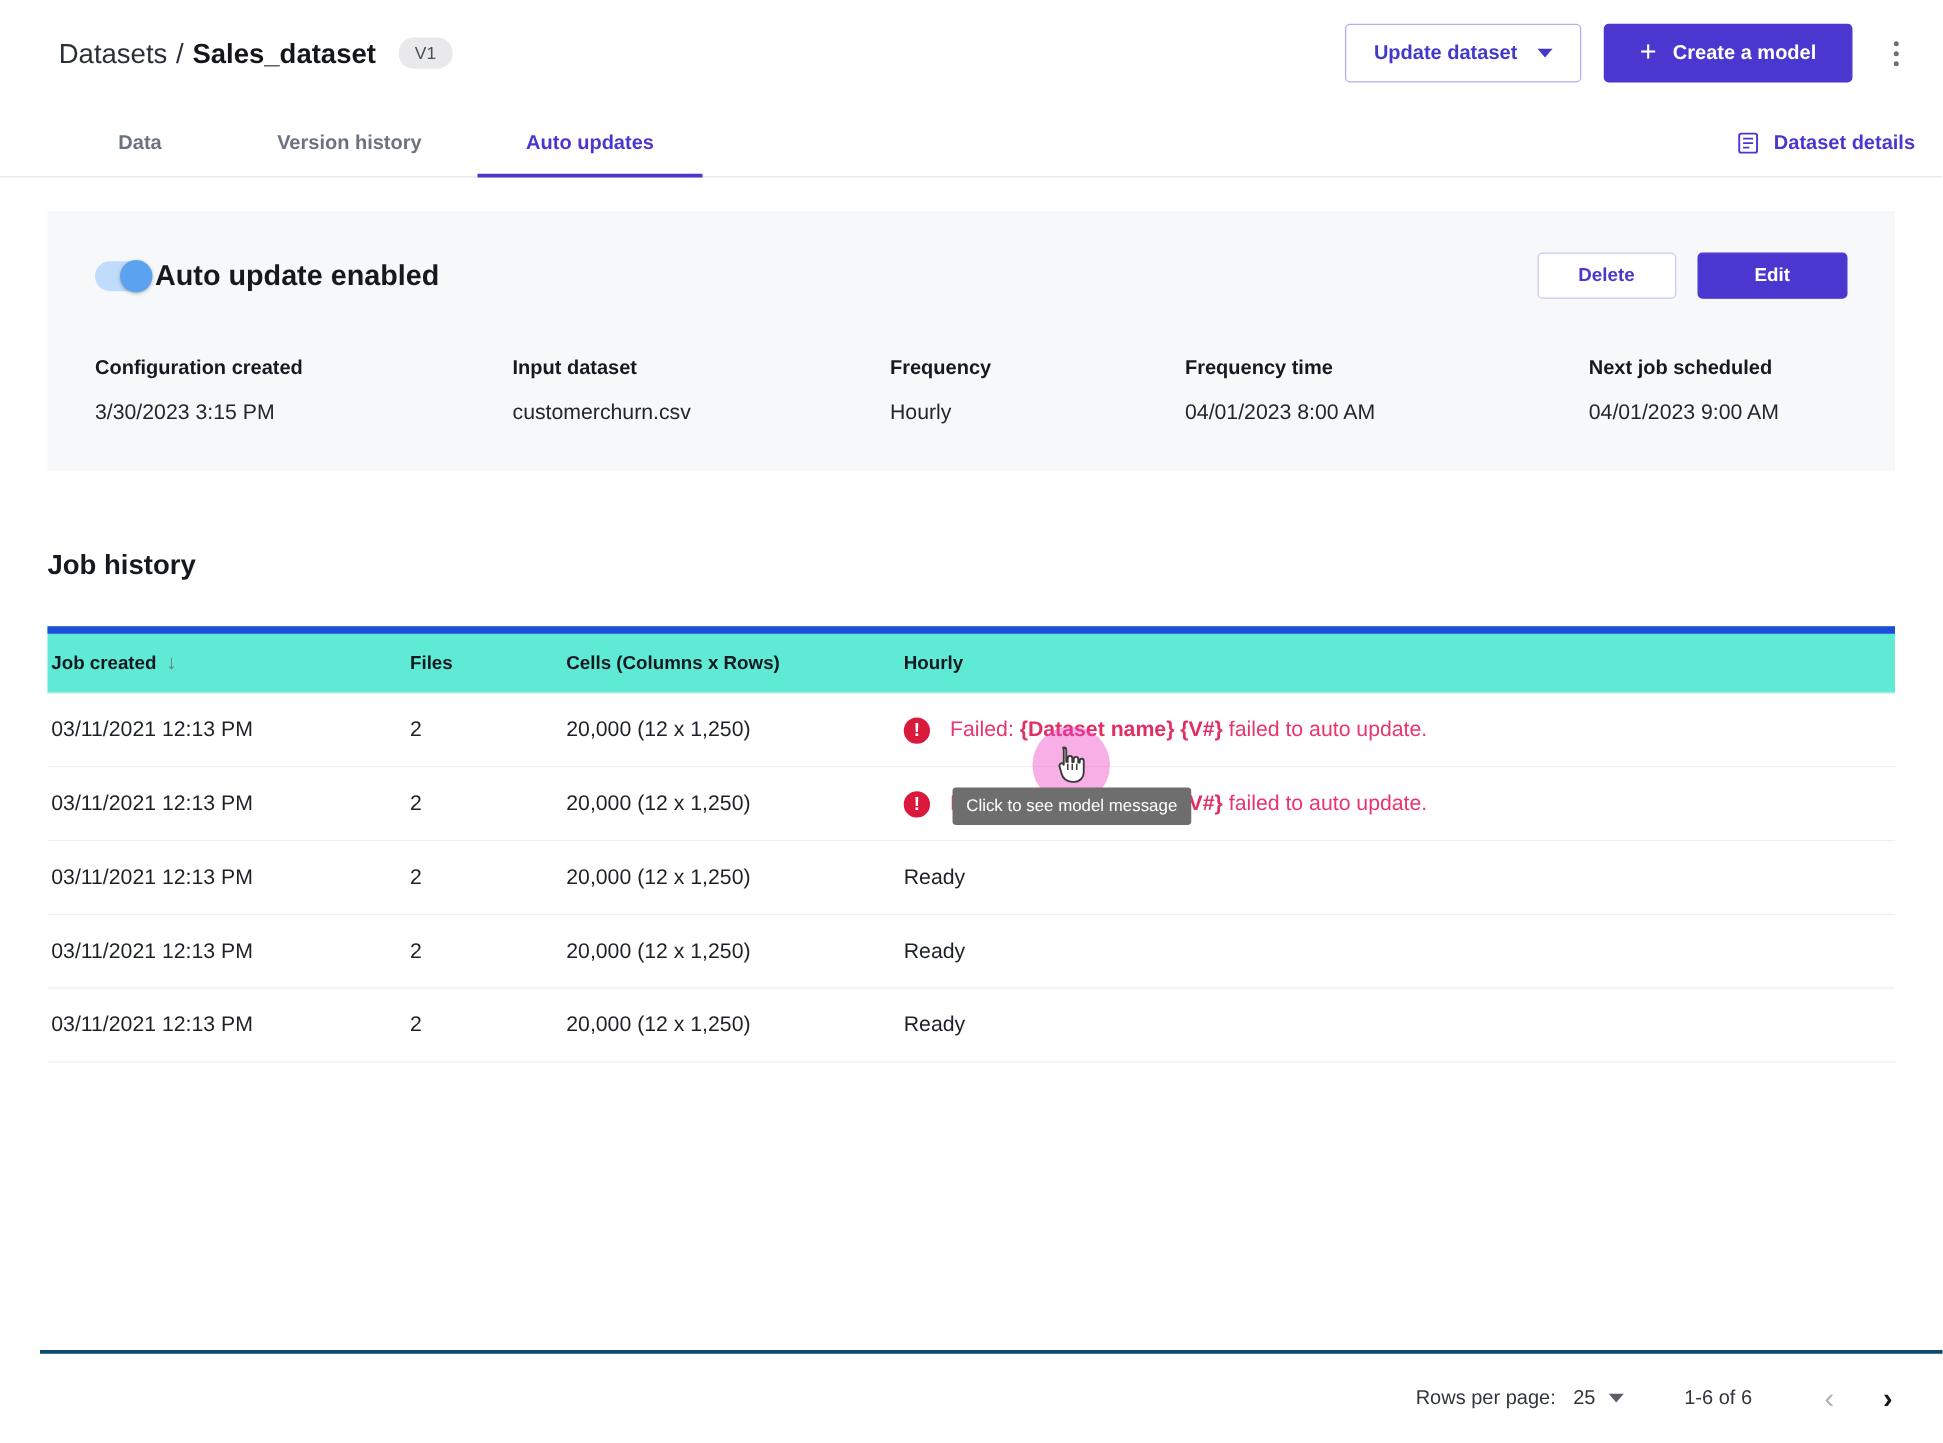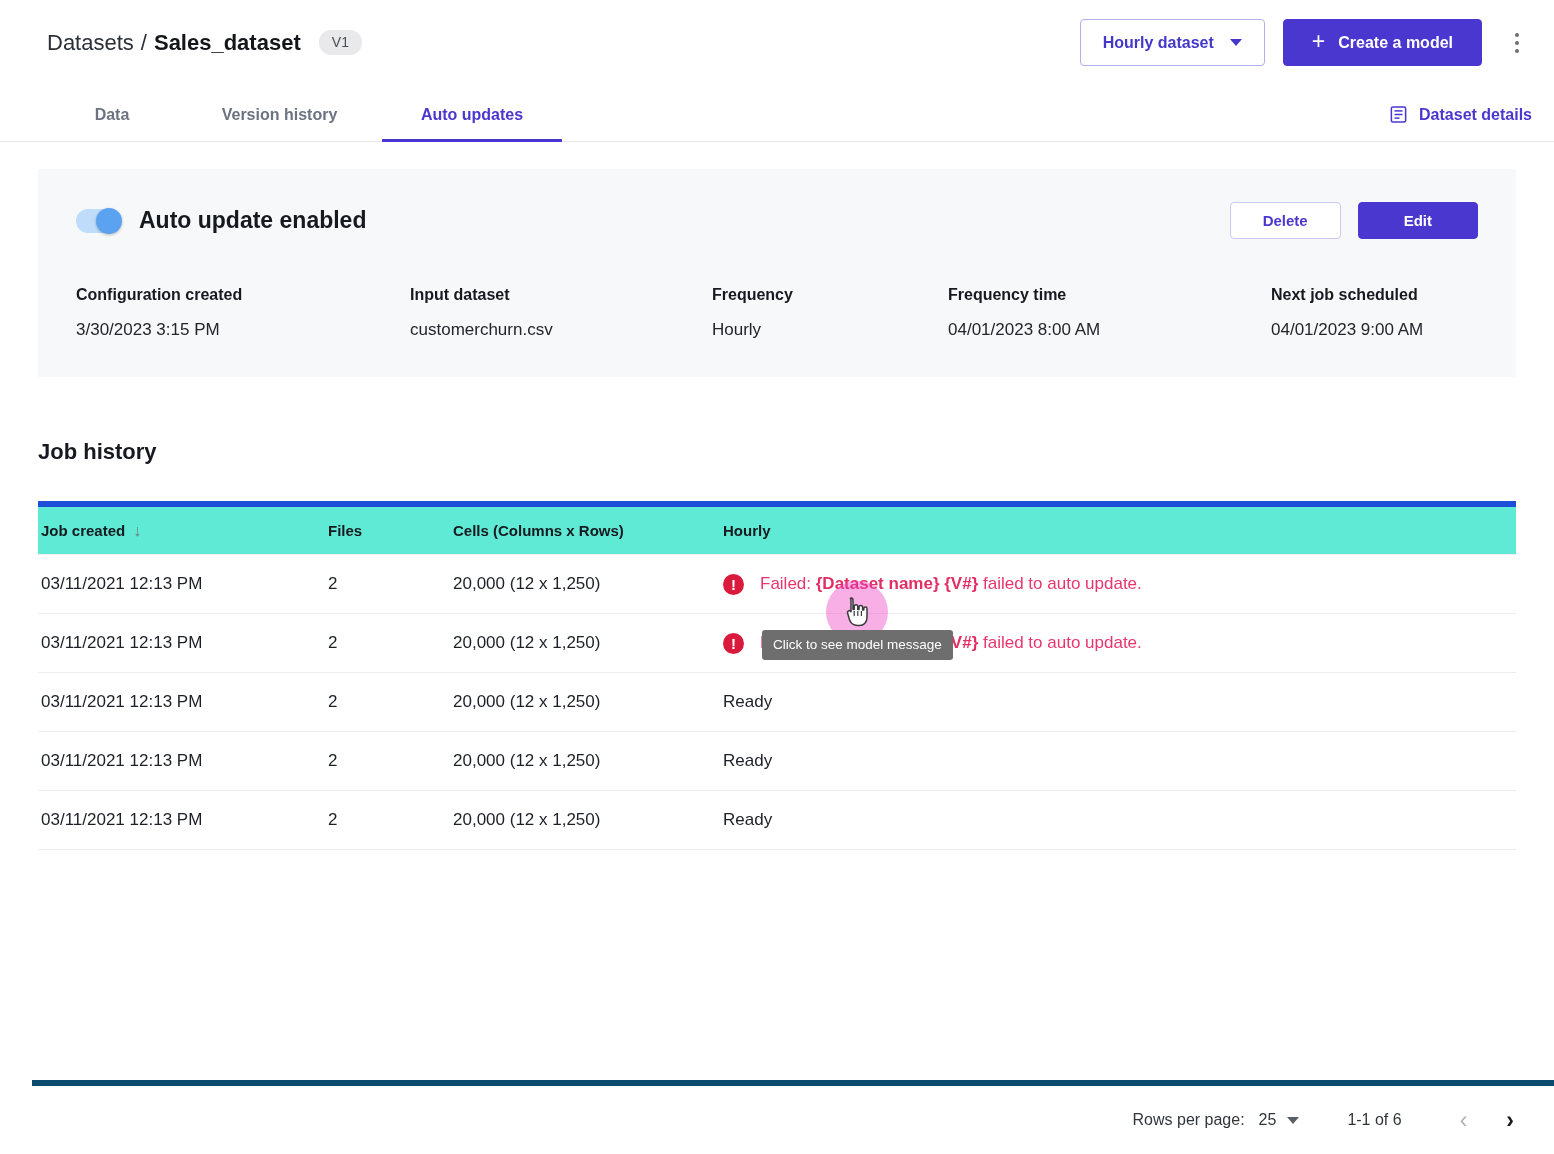--- a/index.html
+++ b/index.html
@@ -152,21 +152,21 @@
   }
   .toggle .knob {
     position: absolute;
     top: -1px; right: -1px;
     width: 26px; height: 26px;
     border-radius: 50%;
     background: #5ba3f0;
     box-shadow: 0 1px 3px rgba(0,0,0,.25);
   }
   .panel-title {
-    margin-left: 18px;
+    margin-left: 3px;
     font-size: 23px;
     font-weight: bold;
     color: #16191f;
   }
   .panel-actions { margin-left: auto; display: flex; gap: 17px; }
   .btn-delete {
     background: #ffffff;
     border: 1px solid #cdc8f2;
     color: #4a37cf;
     height: 37px;
@@ -244,21 +244,21 @@
     flex: none;
   }
   .status-fail b { font-weight: bold; color: #e22f63; }
 
   
   .footer {
     position: absolute;
     left: 0; right: 0;
     bottom: 0;
     height: 74px;
-    border-top: 6px solid #0c4a6e;
+    border-top: 3px solid #0c4a6e;
     display: flex;
     align-items: center;
     justify-content: flex-end;
     padding-right: 40px;
     gap: 0;
     background: #ffffff;
     margin-left: 32px;
   }
   .rows-label { font-size: 16px; color: #32363c; }
   .rows-value { font-size: 16px; color: #32363c; margin-left: 14px; }
@@ -306,21 +306,21 @@
 <div class="topbar">
   <div class="breadcrumb">
     <span class="bc-root">Datasets</span>
     <span class="bc-sep">/</span>
     <span class="bc-current">Sales_dataset</span>
     <span class="version-badge">V1</span>
   </div>
 
   <div class="topbar-actions">
     <button class="btn btn-outline">
-      <span>Hourly dataset</span>
+      <span>Update dataset</span>
       <span class="caret-down"></span>
     </button>
     <button class="btn btn-primary">
       <span class="plus-glyph">+</span>
       <span>Create a model</span>
     </button>
     <div class="kebab">
       <i></i>
       <i></i>
       <i></i>
@@ -455,16 +455,16 @@
     <line x1="16.4" y1="15" x2="16.4" y2="20" stroke="#3a3a3a" stroke-width="1.2"></line>
   </svg>
 </div>
 
 <div class="tooltip" style="left:762px; top:630px;">Click to see model message</div>
 
 <div class="footer">
   <span class="rows-label">Rows per page:</span>
   <span class="rows-value">25</span>
   <span class="rows-caret"></span>
-  <span class="range-label">1-1 of 6</span>
+  <span class="range-label">1-6 of 6</span>
   <span class="chev chev-prev">‹</span>
   <span class="chev chev-next">›</span>
 </div>
 
 </body></html>

